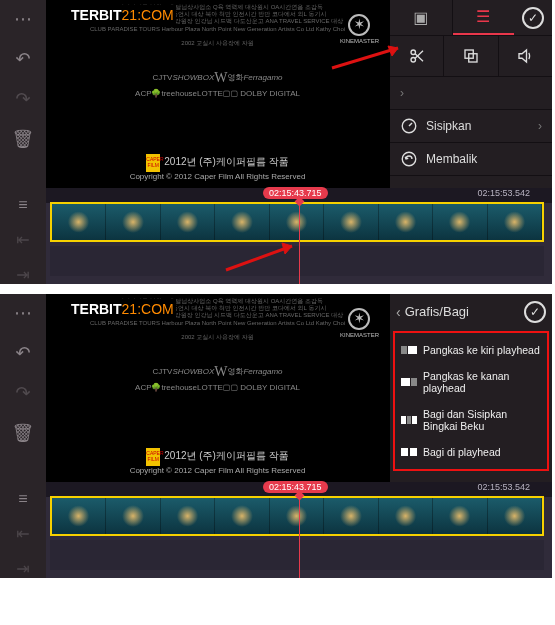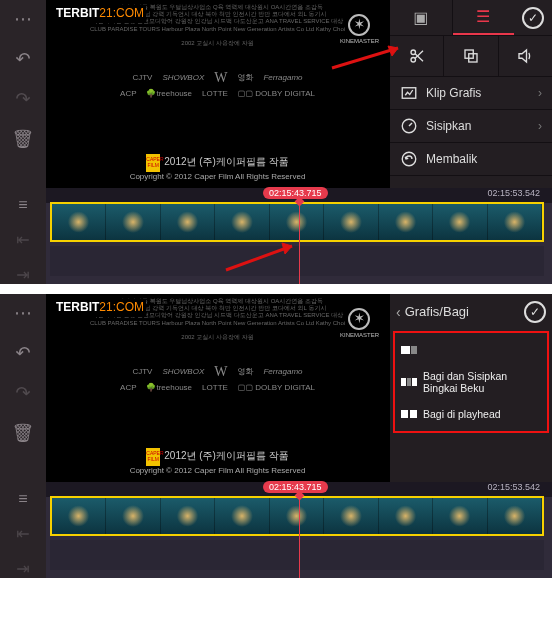--- a/index.html
+++ b/index.html
@@ -3,26 +3,26 @@
 <meta charset="utf-8">
 <style>
   * { margin:0; padding:0; box-sizing:border-box; }
   body { background:#fff; font-family:Arial,Helvetica,sans-serif; width:555px; }
   .shot { position:relative; width:552px; background:#171317; display:flex; flex-direction:column; }
   .upper { display:flex; height:188px; }
   .left-tools { width:46px; background:#2a2428; display:flex; flex-direction:column; align-items:center; padding-top:8px; gap:18px; }
   .left-tools .icn { color:#8a8388; font-size:18px; }
   .preview { flex:1; background:#000; position:relative; overflow:hidden; }
   .credits { position:absolute; inset:0; padding:4px 8px 0 8px; color:#9a9a9a; font-size:6px; line-height:1.3; text-align:center; }
-  .credits .terbit { position:absolute; top:5px; left:8px; background:#000; color:#fff; font-size:12px; padding:1px 2px; }
+  .credits .terbit { position:absolute; top:5px; left:23px; background:#000; color:#fff; font-size:14px; padding:1px 2px; }
   .credits .terbit span { color:#ff8a00; }
   .km-logo { position:absolute; right:10px; top:14px; text-align:center; color:#bbb; font-size:6px; }
   .km-logo .wheel { width:22px; height:22px; border:2px solid #bbb; border-radius:50%; margin:0 auto 2px; position:relative; }
   .km-logo .wheel::before { content:"✶"; position:absolute; left:3px; top:-1px; font-size:14px; color:#bbb;}
-  .logos-row { display:flex; justify-content:center; gap:10px; margin-top:22px; color:#888; font-size:8px; align-items:center;}
+  .logos-row { display:flex; justify-content:center; margin-top:22px; color:#888; font-size:8px; align-items:center;}
   .logos-row2 { margin-top:2px; }
   .credit-bottom { position:absolute; bottom:6px; left:0; right:0; text-align:center; color:#aaa; font-size:8px;}
   .credit-bottom .yr { font-size:10px; color:#ccc;}
   .credit-bottom .caper { display:inline-block; width:14px; height:18px; background:#f2c200; color:#c00; font-size:5px; line-height:6px; vertical-align:middle; margin-right:4px; padding-top:2px;}
   .right-panel { width:163px; background:#231e22; display:flex; flex-direction:column; border-left:1px solid #000;}
   .rp-top { display:flex; height:35px; align-items:center;}
   .rp-top .tab { flex:1; display:flex; align-items:center; justify-content:center; color:#aaa; font-size:16px; height:100%;}
   .rp-top .tab.active { color:#e9374b; border-bottom:2px solid #e9374b;}
   .rp-top .check { width:38px; display:flex; align-items:center; justify-content:center;}
   .rp-top .check .c { width:22px; height:22px; border:2px solid #ddd; border-radius:50%; display:flex; align-items:center; justify-content:center; color:#ddd; font-size:12px;}
@@ -33,21 +33,21 @@
   .rp-menu .mi { display:flex; align-items:center; height:33px; padding:0 10px; color:#ddd; font-size:12px; border-bottom:1px solid #130f13; justify-content:space-between;}
   .rp-menu .mi .lbl { display:flex; align-items:center; gap:8px;}
   .rp-menu .mi .chev { color:#777; font-size:12px;}
   
   .tl-wrap { display:flex; height:96px; background:#25222c;}
   .tl-tools { width:46px; background:#2a2428; display:flex; flex-direction:column; align-items:center; padding-top:8px; gap:16px;}
   .tl-tools .icn { color:#8a8388; font-size:16px;}
   .tl { flex:1; position:relative; background:#302b3a;}
   .tl .ruler { height:15px; background:#1c1822; position:relative;}
   .tl .badge { position:absolute; top:-1px; left:calc(50% - 36px); background:#e63a4c; color:#fff; font-size:9px; padding:1px 6px; border-radius:7px; z-index:4;}
-  .tl .dur { position:absolute; right:12px; top:0; color:#b7b2c0; font-size:9px;}
+  .tl .dur { position:absolute; right:22px; top:0; color:#b7b2c0; font-size:9px;}
   .tl .track { position:absolute; top:14px; left:4px; right:8px; height:40px; background:#2a4a55; border:2px solid #f7d100; display:flex;}
   .tl .track .thumb { flex:1; background:linear-gradient(180deg,#1b5b6a 0%,#0c3440 100%); border-right:1px solid rgba(0,0,0,.3); position:relative;}
   .tl .track .thumb::after{content:""; position:absolute; left:30%; top:20%; width:40%; height:60%; background:radial-gradient(circle,#d9b468 0%,transparent 70%);}
   .tl .track2 { position:absolute; top:58px; left:4px; right:8px; height:30px; background:#2a2634;}
   .tl .playhead { position:absolute; top:0; bottom:0; left:50%; width:1px; background:#e63a4c; z-index:3;}
   .tl .playhead::before { content:""; position:absolute; top:10px; left:-3px; width:7px; height:7px; background:#e63a4c; transform:rotate(45deg);}
   .red-arrow { position:absolute; pointer-events:none; }
   .red-arrow svg line, .red-arrow svg polygon { stroke:#d11; fill:#d11; }
   
   .rp-head2 { display:flex; align-items:center; height:35px; padding:0 6px; color:#ddd; font-size:13px;}
@@ -126,27 +126,20 @@
         </div>
         <div class="act">
           <svg class="ic" viewBox="0 0 24 24">
               <path d="M4 9v6h4l6 5V4l-6 5H4z" fill="#ddd" stroke="none"></path>
               <path d="M17 8c1.5 1.5 1.5 6.5 0 8"></path>
             </svg>
         </div>
       </div>
       <div class="rp-menu">
         <div class="mi">
-          <span class="lbl">
-              <svg class="ic" viewBox="0 0 24 24">
-                <rect x="3" y="5" width="18" height="14"></rect>
-                <path d="M7 15l3-4 3 3 4-6"></path>
-              </svg>
-              <span>Klip Grafis</span>
-            </span>
           <span class="chev">›</span>
         </div>
         <div class="mi">
           <span class="lbl">
               <svg class="ic" viewBox="0 0 24 24">
                 <circle cx="12" cy="12" r="9"></circle>
                 <line x1="12" y1="12" x2="16" y2="8"></line>
               </svg>
               <span>Sisipkan</span>
             </span>
@@ -249,24 +242,34 @@
         <span class="back">‹</span>
         <span>Grafis/Bagi</span>
         <div class="check">
             <div class="c" style="width:22px;height:22px;border:2px solid #ddd;border-radius:50%;display:flex;align-items:center;justify-content:center;font-size:12px">✓</div>
           </div>
       </div>
       <div class="cut-menu">
         <div class="ci">
           <span class="ico">
               <svg width="16" height="12">
+                <rect x="0" y="2" width="6" height="8" fill="#888"></rect>
+                <rect x="7" y="2" width="9" height="8" fill="#fff"></rect>
+              </svg>
+            </span>
+          <span>Pangkas ke kiri playhead</span>
+        </div>
+        <div class="ci">
+          <span class="ico">
+              <svg width="16" height="12">
                 <rect x="0" y="2" width="9" height="8" fill="#fff"></rect>
                 <rect x="10" y="2" width="6" height="8" fill="#888"></rect>
               </svg>
             </span>
+          <span>Pangkas ke kanan playhead</span>
         </div>
         <div class="ci">
           <span class="ico">
               <svg width="16" height="12">
                 <rect x="0" y="2" width="5" height="8" fill="#fff"></rect>
                 <rect x="6" y="2" width="4" height="8" fill="#888"></rect>
                 <rect x="11" y="2" width="5" height="8" fill="#fff"></rect>
               </svg>
             </span>
           <span>Bagi dan Sisipkan Bingkai Beku</span>

